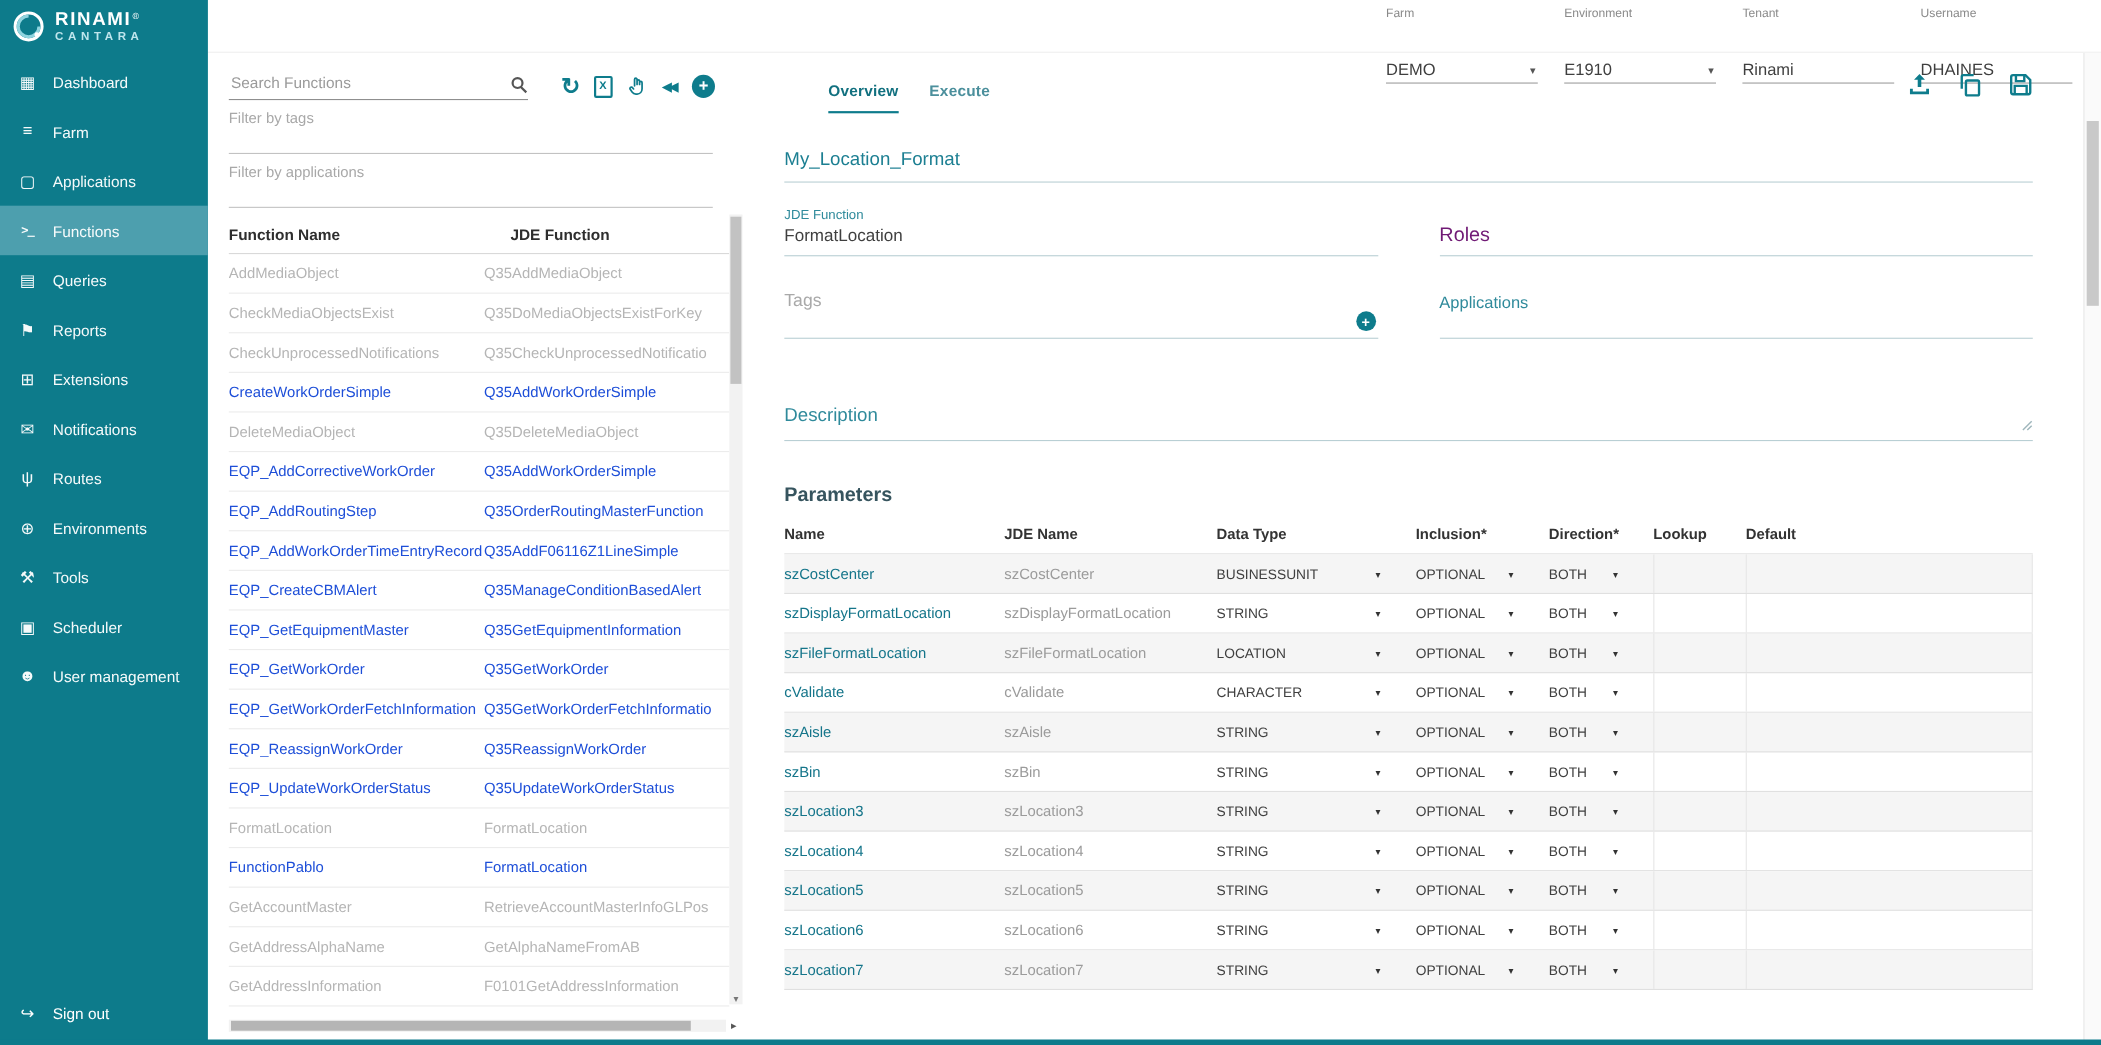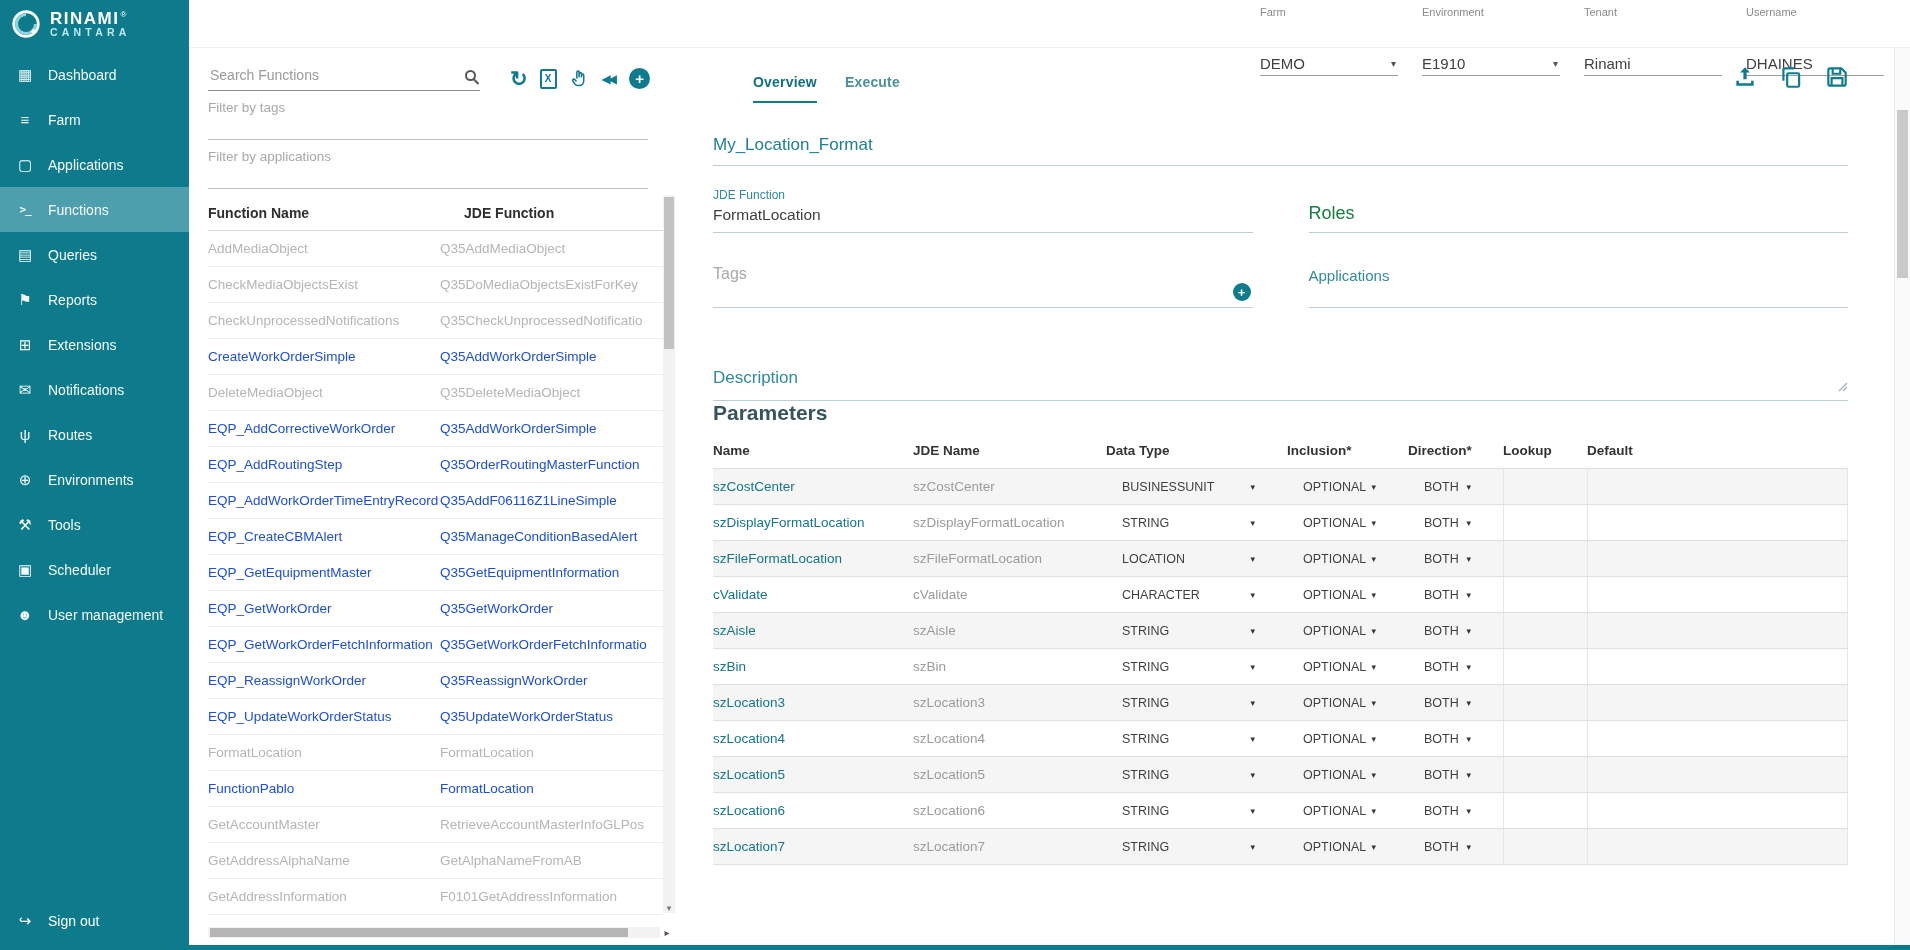--- a/index.html
+++ b/index.html
@@ -67,38 +67,38 @@
   .tab.active { color:#11707f; border-bottom:2px solid #0e7c8c;margin-left:40px; }
   .toolbar { position:absolute; top:16px; right:44px; display:flex; gap:20px; color:#0e7c8c; }
   .toolbar .tb { cursor:pointer; }
 
   .form { margin-right:46px; }
   .name-field { margin-top:32px; padding-bottom:10px; border-bottom:1px solid #b9cfd4; color:#1c7f92; font-size:17px; }
   .form-grid { display:grid; grid-template-columns:1fr 1fr; column-gap:56px; }
   .jde-block { margin-top:22px; border-bottom:1px solid #b9cfd4; padding-bottom:8px; }
   .small-label { font-size:12px; color:#2f8a9b; }
   .jde-value { font-size:15.5px; color:#3f3f3f; margin-top:4px; }
-  .roles-block { margin-top:22px; border-bottom:1px solid #b9cfd4; padding-bottom:8px; display:flex; align-items:flex-end; font-size:18px; color:#15803d; }
+  .roles-block { margin-top:22px; border-bottom:1px solid #b9cfd4; padding-bottom:8px; display:flex; align-items:flex-end; font-size:18px; color:#701a75; }
   .tags-block { position:relative; margin-top:26px; height:49px; border-bottom:1px solid #b9cfd4; }
   .tags-text { position:absolute; top:6px; left:0; font-size:16px; color:#a9a9a9; }
   .tags-plus-icon { position:absolute; right:2px; bottom:6px; width:18px; height:18px; border-radius:50%; background:#0fae5c00; background:#0e7c8c; color:#fff; font-size:13px; font-weight:bold; display:flex; align-items:center; justify-content:center; cursor:pointer; }
   .apps-block { position:relative; margin-top:26px; height:49px; border-bottom:1px solid #b9cfd4; }
   .apps-text { position:absolute; top:8px; left:0; font-size:15px; color:#2f8a9b; }
   .desc-block { grid-column:1 / -1; position:relative; margin-top:60px; border-bottom:1px solid #b9cfd4; padding-bottom:12px; font-size:17px; color:#2f8a9b; }
   .resize-corner { position:absolute; right:0; bottom:3px; cursor:nwse-resize; }
 
-  .params-title { font-size:21px; font-weight:bold; color:#36545e; }
+  .params-title { margin-top:38px; font-size:18px; font-weight:bold; color:#36545e; }
   .params-table { margin-top:18px; }
   .p-header { display:grid; grid-template-columns:200px 193px 181px 121px 95px 84px 1fr; font-weight:bold; font-size:13.5px; color:#333; padding-bottom:10px; border-bottom:1px solid #e0e0e0; }
   .p-row { display:grid; grid-template-columns:200px 193px 181px 121px 95px 84px 1fr; height:36px; align-items:center; border-bottom:1px solid #e0e0e0; font-size:13.5px; }
   .p-row:nth-child(odd) { background:#f5f5f5; }
   .p-cell { overflow:hidden; white-space:nowrap; }
   .p-name { color:#15758a; cursor:pointer; }
   .p-jde { color:#9b9b9b; }
-  .p-dd { display:flex; align-items:center; justify-content:space-between; padding-right:32px; color:#3f3f3f; font-size:12.5px; cursor:pointer;margin-left:16px; }
+  .p-dd { display:flex; align-items:center; justify-content:space-between; padding-right:32px; color:#3f3f3f; font-size:12.5px; cursor:pointer; }
   .p-dd .caret { font-size:9px; color:#333; }
   .p-cell.bordered { border-left:1px solid #e6e6e6; align-self:stretch; }
   .p-cell.last { border-right:1px solid #e6e6e6; }
 
   .main-scroll { width:16px; flex-shrink:0; background:#fafafa; border-left:1px solid #e8e8e8; position:relative; }
   .main-thumb { position:absolute; top:62px; left:2px; right:2px; height:168px; background:#c9c9c9; cursor:pointer; }
 
   .bottom-bar { position:absolute; left:0; right:0; bottom:0; height:5px; background:#0d7b8b; z-index:6; }
 </style>
 </head>

